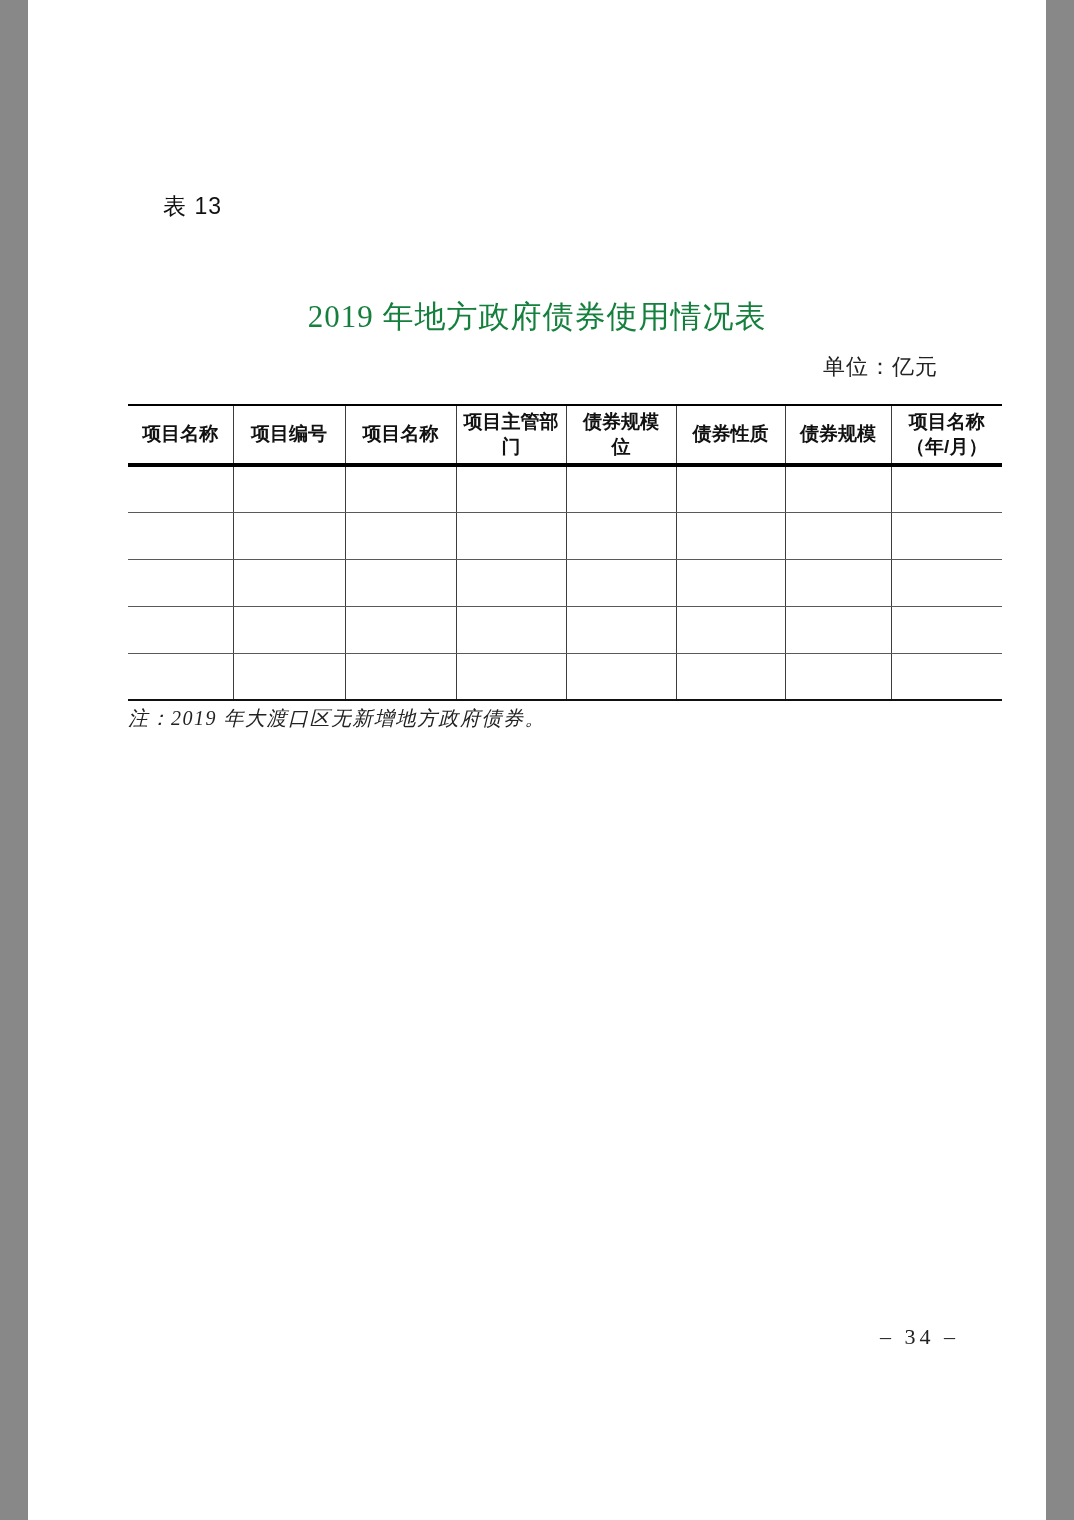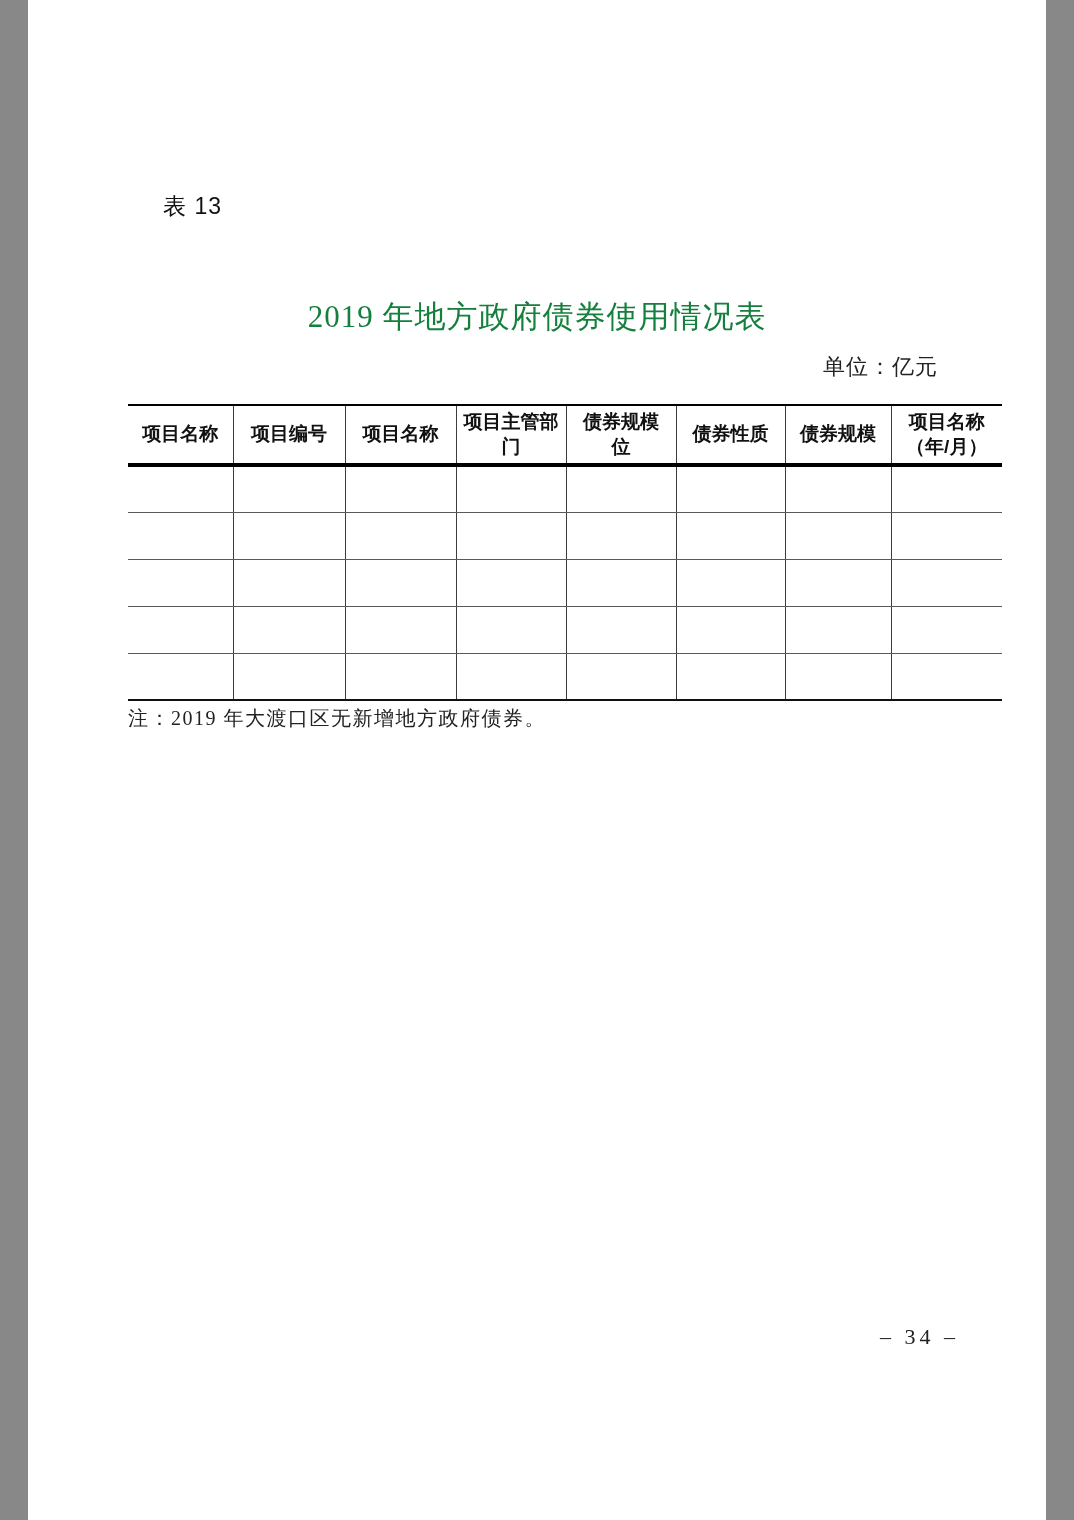--- a/index.html
+++ b/index.html
@@ -79,20 +79,21 @@
   table.bond-table td + td {
     border-left: 1.5px solid #3d3d3d;
   }
   .note {
     position: absolute;
     left: 100px;
     top: 705px;
     font-size: 20px;
     letter-spacing: 1.5px;
     color: #222;
+    font-style: italic;
   }
   .page-number {
     position: absolute;
     left: 852px;
     top: 1324px;
     font-size: 22px;
     letter-spacing: 4px;
     color: #222;
   }
 </style>

